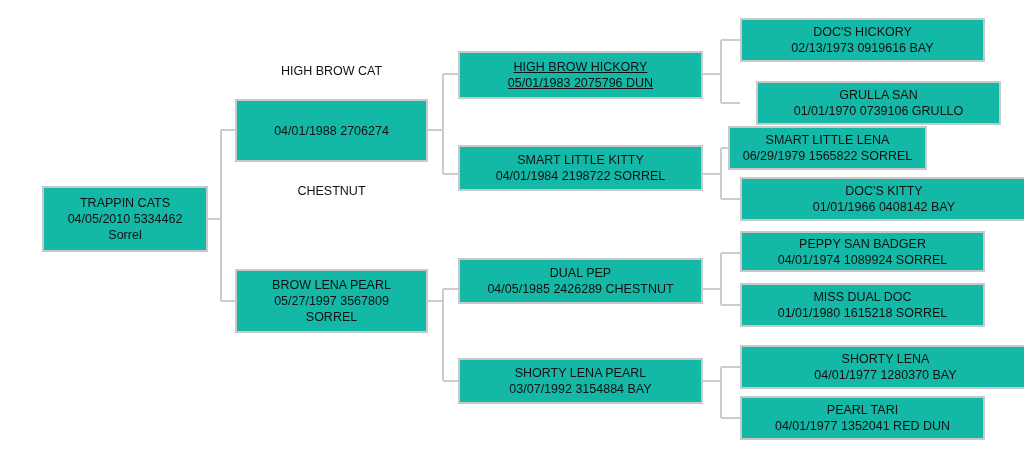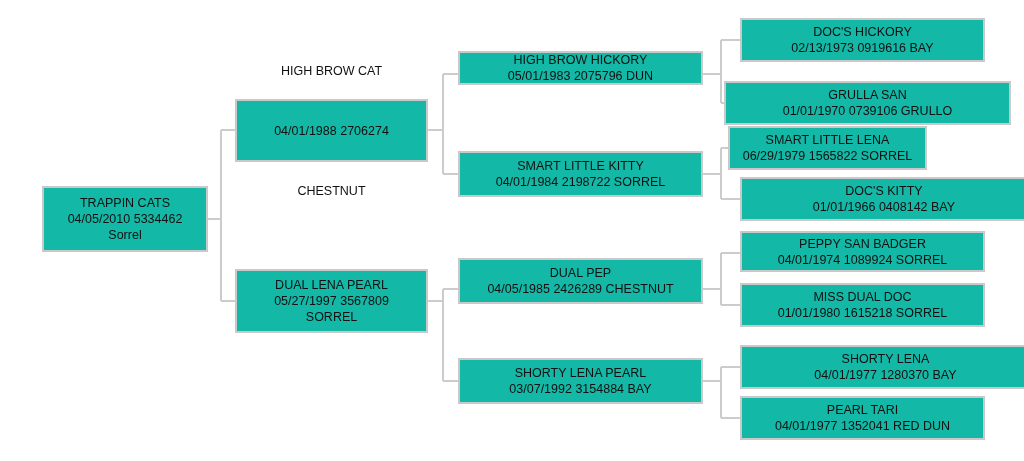--- a/index.html
+++ b/index.html
@@ -74,45 +74,45 @@
       <span class="ln ln-name">TRAPPIN CATS</span>
       <span class="ln">04/05/2010 5334462</span>
       <span class="ln">Sorrel</span>
     </div>
     <div class="node" style="left: 235px; top: 99px; width: 193px; height: 63px; border-color: rgb(201, 201, 201); color: rgb(17, 17, 17); gap: 44px;">
       <span class="ln ln-name">HIGH BROW CAT</span>
       <span class="ln">04/01/1988 2706274</span>
       <span class="ln">CHESTNUT</span>
     </div>
     <div class="node" style="left: 235px; top: 269px; width: 193px; height: 64px; border-color: rgb(201, 201, 201); color: rgb(17, 17, 17);">
-      <span class="ln ln-name">DUAL LENA PEARL</span>
+      <span class="ln ln-name">BROW LENA PEARL</span>
       <span class="ln">05/27/1997 3567809</span>
       <span class="ln">SORREL</span>
     </div>
-    <div class="node" style="left: 458px; top: 51px; width: 245px; height: 34px; border-color: rgb(201, 201, 201); color: rgb(17, 17, 17);">
+    <div class="node" style="left: 458px; top: 51px; width: 245px; height: 48px; border-color: rgb(201, 201, 201); color: rgb(17, 17, 17); text-decoration: underline;">
       <span class="ln ln-name">HIGH BROW HICKORY</span>
       <span class="ln">05/01/1983 2075796 DUN</span>
     </div>
-    <div class="node" style="left: 458px; top: 151px; width: 245px; height: 46px; border-color: rgb(201, 201, 201); color: rgb(17, 17, 17);">
+    <div class="node" style="left: 458px; top: 145px; width: 245px; height: 46px; border-color: rgb(201, 201, 201); color: rgb(17, 17, 17);">
       <span class="ln ln-name">SMART LITTLE KITTY</span>
       <span class="ln">04/01/1984 2198722 SORREL</span>
     </div>
     <div class="node" style="left: 458px; top: 258px; width: 245px; height: 46px; border-color: rgb(201, 201, 201); color: rgb(17, 17, 17);">
       <span class="ln ln-name">DUAL PEP</span>
       <span class="ln">04/05/1985 2426289 CHESTNUT</span>
     </div>
     <div class="node" style="left: 458px; top: 358px; width: 245px; height: 46px; border-color: rgb(201, 201, 201); color: rgb(17, 17, 17);">
       <span class="ln ln-name">SHORTY LENA PEARL</span>
       <span class="ln">03/07/1992 3154884 BAY</span>
     </div>
     <div class="node" style="left: 740px; top: 18px; width: 245px; height: 44px; border-color: rgb(201, 201, 201); color: rgb(17, 17, 17);">
       <span class="ln ln-name">DOC'S HICKORY</span>
       <span class="ln">02/13/1973 0919616 BAY</span>
     </div>
-    <div class="node" style="left: 724px; top: 81px; width: 287px; height: 44px; border-color: rgb(201, 201, 201); color: rgb(17, 17, 17);">
+    <div class="node" style="left: 756px; top: 81px; width: 245px; height: 44px; border-color: rgb(201, 201, 201); color: rgb(17, 17, 17);">
       <span class="ln ln-name">GRULLA SAN</span>
       <span class="ln">01/01/1970 0739106 GRULLO</span>
     </div>
     <div class="node" style="left: 728px; top: 126px; width: 199px; height: 44px; border-color: rgb(201, 201, 201); color: rgb(17, 17, 17);">
       <span class="ln ln-name">SMART LITTLE LENA</span>
       <span class="ln">06/29/1979 1565822 SORREL</span>
     </div>
     <div class="node" style="left: 740px; top: 177px; width: 288px; height: 44px; border-color: rgb(201, 201, 201); color: rgb(17, 17, 17);">
       <span class="ln ln-name">DOC'S KITTY</span>
       <span class="ln">01/01/1966 0408142 BAY</span>

